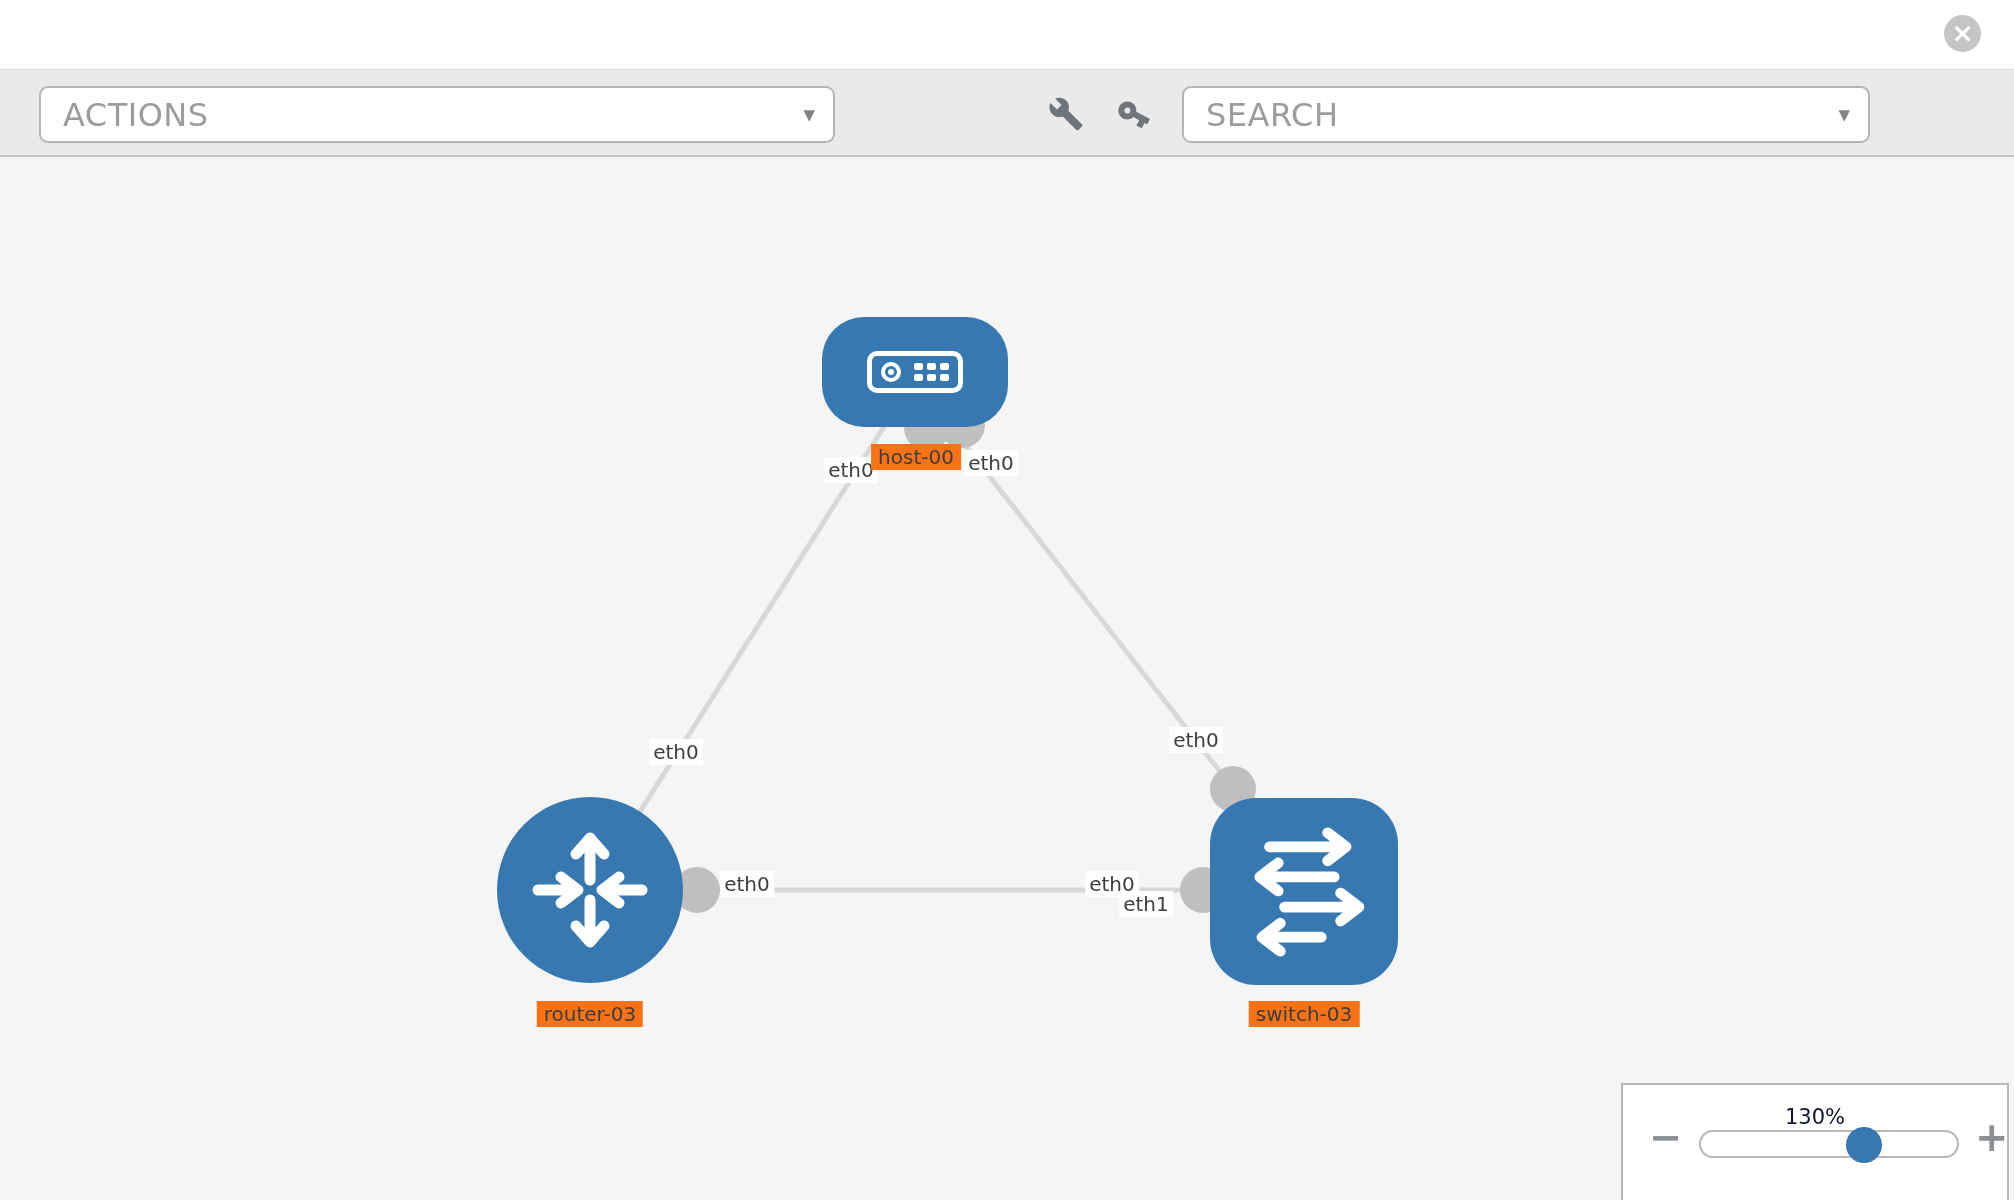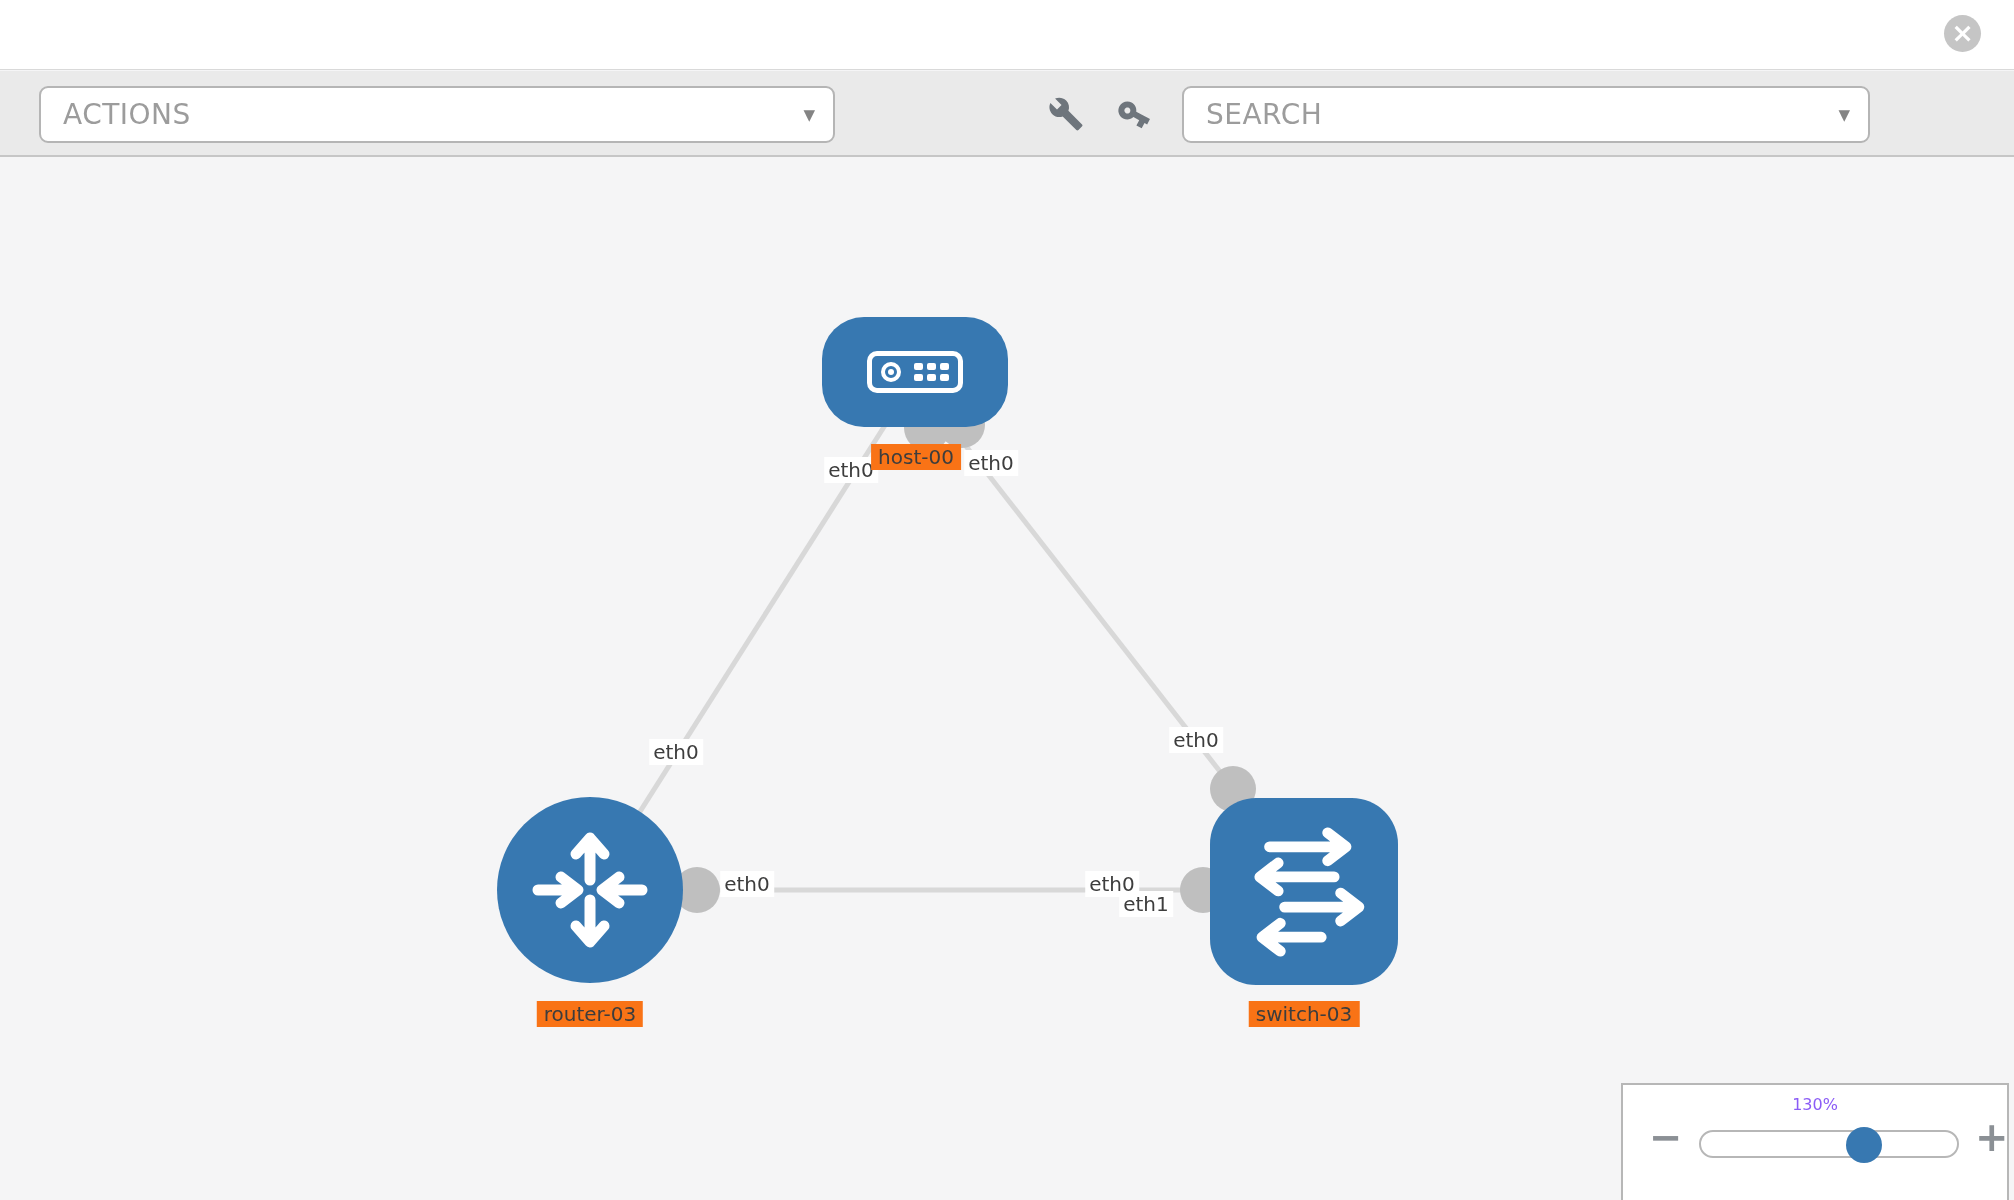--- a/index.html
+++ b/index.html
@@ -26,21 +26,21 @@
   
   .toolbar {
     position:absolute; left:0; top:71px; width:2014px; height:86px;
     background:#eaeaea; border-bottom:2px solid #c6c6c6;
   }
   .select-box {
     position:absolute; top:15px; height:57px; background:#ffffff;
     border:2px solid #b5b5b5; border-radius:9px; cursor:pointer;
     display:flex; align-items:center;
   }
-  .select-box .sel-label { font-size:28px; color:#9c9c9c; padding-left:22px; letter-spacing:.5px; }
+  .select-box .sel-label { font-size:32px; color:#9c9c9c; padding-left:22px; letter-spacing:.5px; }
   .select-box .caret {
     position:absolute; right:18px; top:50%; transform:translateY(-50%);
     font-size:15px; color:#848484;
   }
   .actions-box { left:39px;  width:796px; }
   .search-box  { left:1182px; width:688px; }
   .tool-icon {
     position:absolute; top:21px; width:44px; height:44px; cursor:pointer;
     display:flex; align-items:center; justify-content:center;
   }
@@ -89,22 +89,22 @@
   }
   .nlabel-host   { left:916px; top:300px; }
   .nlabel-router { left:590px; top:857px; }
   .nlabel-switch { left:1304px; top:857px; }
   
   .zoom-panel {
     position:absolute; left:1621px; top:1083px; width:388px; height:140px;
     background:#ffffff; border:2px solid #b7b7b7;
   }
   .zoom-value {
-    position:absolute; left:50%; transform:translateX(-50%); top:10px;
-    font-size:16px; color:#8b5cf6;
+    position:absolute; left:50%; transform:translateX(-50%); top:20px;
+    font-size:21px; color:#0f172a;
   }
   .zoom-minus, .zoom-plus {
     position:absolute; top:32px; font-size:40px; font-weight:bold; color:#8b9095;
     line-height:1; cursor:pointer;
   }
   .zoom-minus { left:26px; }
   .zoom-plus  { left:352px; }
   .zoom-track {
     position:absolute; left:76px; top:45px; width:260px; height:28px;
     background:#ffffff; border:2px solid #b7b7b7; border-radius:14px; cursor:pointer;

